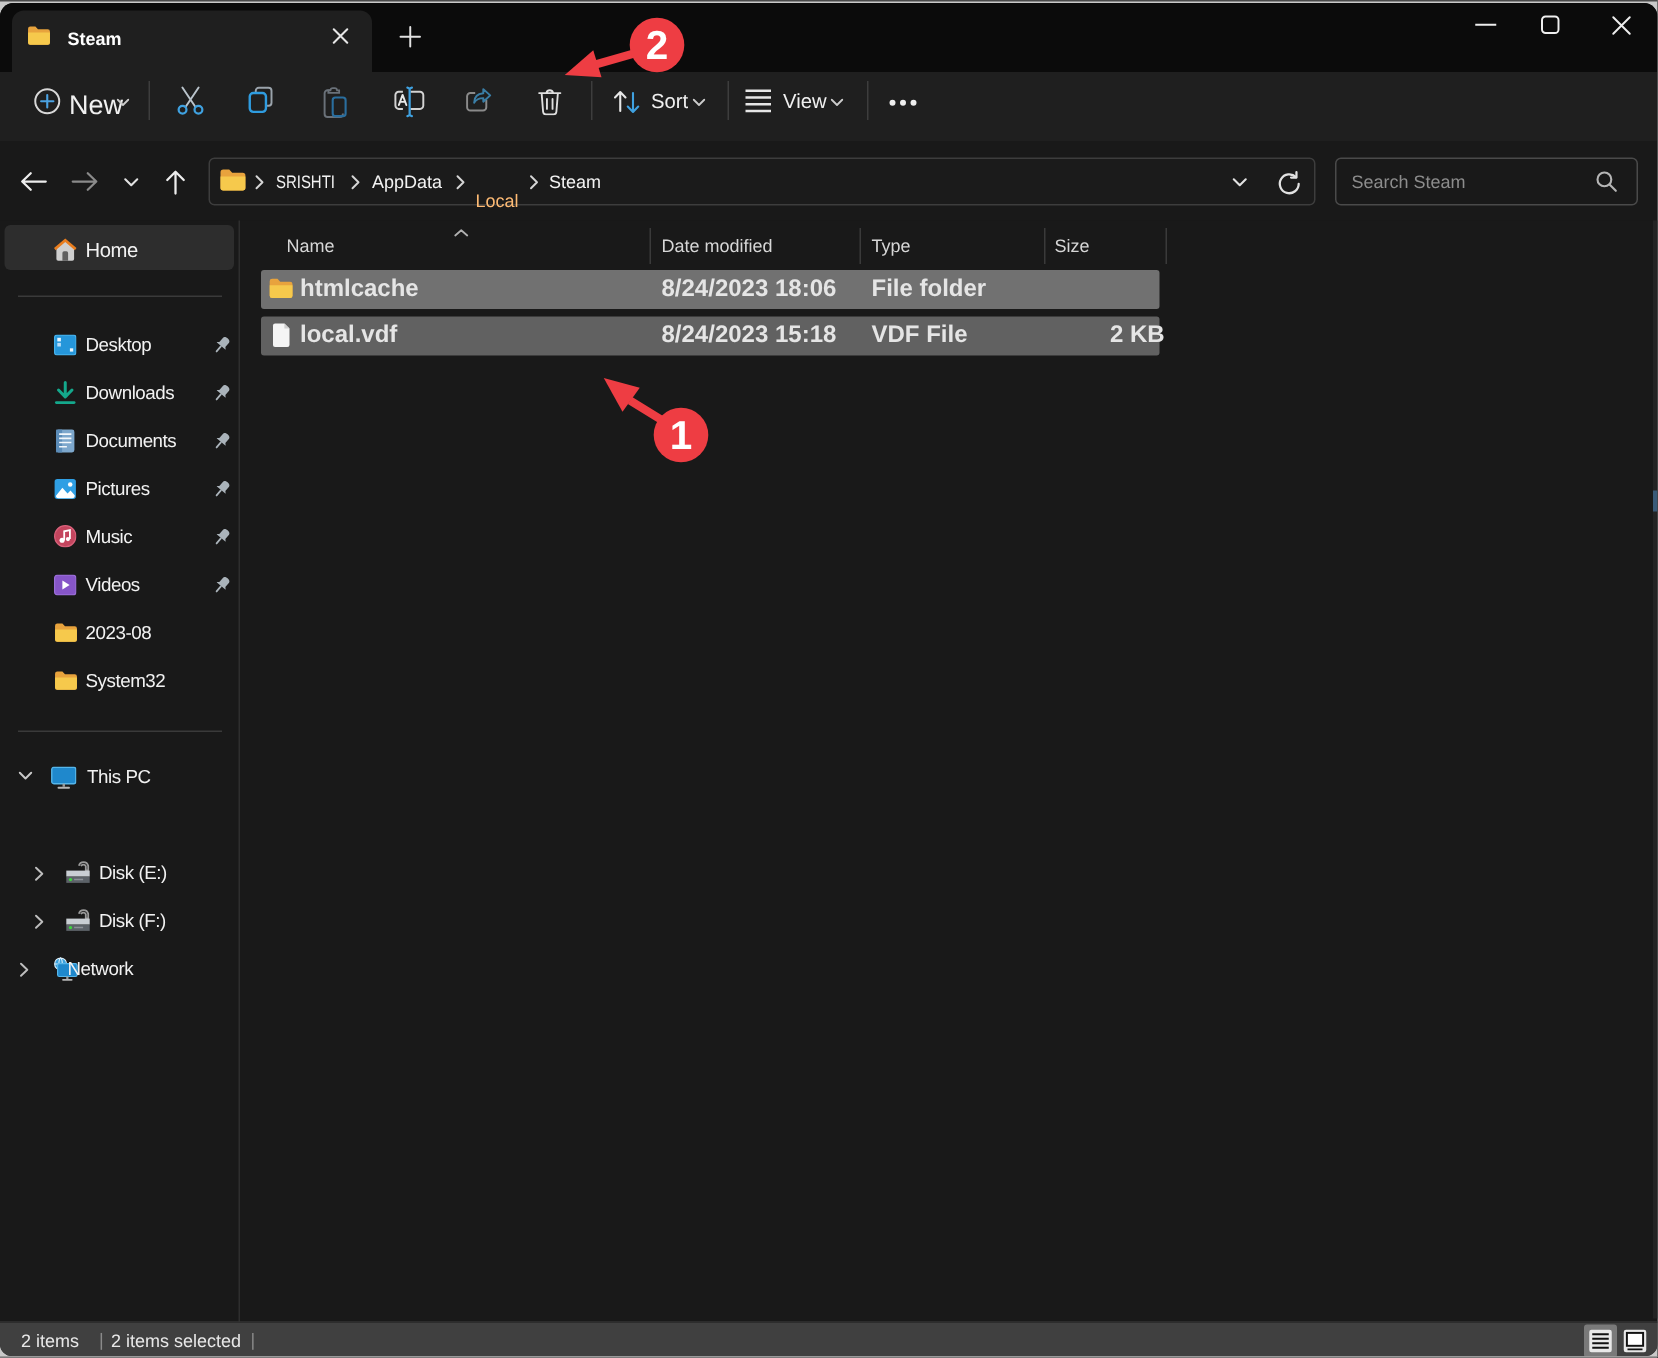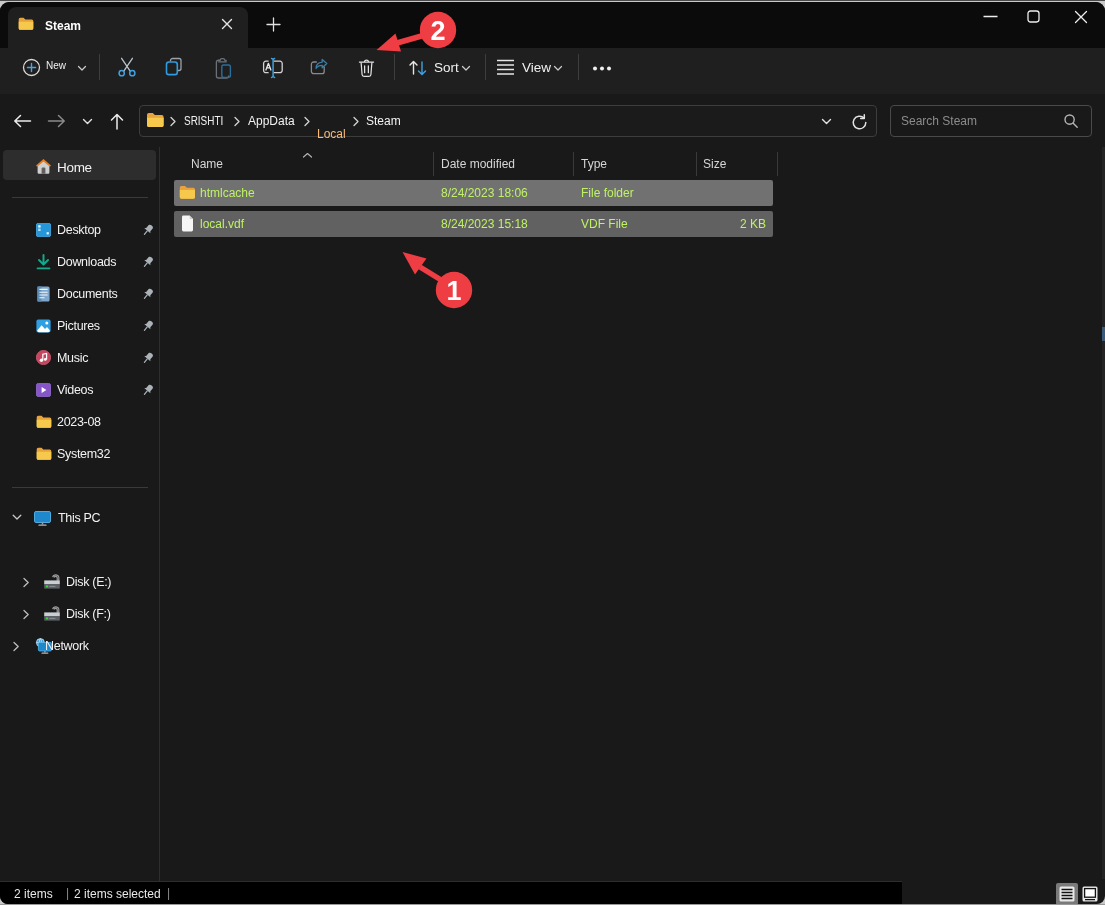--- a/index.html
+++ b/index.html
@@ -18,23 +18,23 @@
   #addr { position:absolute; left:0; top:92px; width:1105px; height:53px; background:#191919; }
   .box { position:absolute; top:11px; height:32px; border:1px solid #444444; border-radius:4px; background:#1b1b1b; }
   
   #main { position:absolute; left:0; top:145px; width:1105px; height:735px; background:#191919; }
   #sidebar { position:absolute; left:0; top:0; width:160px; height:735px; border-right:1px solid #2e2e2e; }
   .srow { position:absolute; left:0; width:192px; height:32px; }
   .slabel { position:absolute; left:57px; top:50%; transform:translateY(-50%); color:#f2f2f2; font-size:12.5px; letter-spacing:-0.3px; white-space:nowrap; }
   
   .hdrtxt { color:#d6d6d6; font-size:12px; white-space:nowrap; position:absolute; }
   .row { position:absolute; left:174px; width:599px; height:26px; border-radius:2px; }
-  .rowtxt { position:absolute; top:50%; transform:translateY(-50%); color:#bef264; font-size:12px; white-space:nowrap; }
-  
-  #status { position:absolute; left:0; top:879px; width:902px; height:24px; border-top:1px solid #2d2d2d; background:#000000; color:#e8e8e8; font-size:12px;padding-left:44px; }
+  .rowtxt { position:absolute; top:50%; transform:translateY(-50%); color:#e5e5e5; font-size:16px; white-space:nowrap;font-weight:bold; }
+  
+  #status { position:absolute; left:0; top:879px; width:1105px; height:24px; border-top:1px solid #2d2d2d; background:#404040; color:#e8e8e8; font-size:12px;padding-left:44px; }
 </style></head>
 <body>
 <div class="abs" style="left:0;top:0;width:1105px;height:1px;background:#4a4a4a;z-index:60"></div>
 <div class="abs" style="left:0;top:904px;width:1105px;height:1px;background:#9a9a9a;z-index:60"></div>
 <div id="win">
   <div id="titlebar"></div>
   <div id="tab">
     <svg class="abs" style="left:10px;top:10px" width="16" height="14" viewBox="0 0 16 14">
       <path d="M0.7 2.2 a1.5 1.5 0 0 1 1.5-1.5 h3.4 l1.7 1.8 h6.5 a1.5 1.5 0 0 1 1.5 1.5 v7.3 a1.5 1.5 0 0 1 -1.5 1.5 h-11.6 a1.5 1.5 0 0 1 -1.5-1.5 z" fill="#e8a33d"></path>
       <path d="M0.7 4.7 h14.6 v6.6 a1.5 1.5 0 0 1 -1.5 1.5 h-11.6 a1.5 1.5 0 0 1 -1.5-1.5 z" fill="#f6c94c"></path>
@@ -56,21 +56,21 @@
     </svg>
   <svg class="abs" style="left:1074px;top:8px" width="14" height="14" viewBox="0 0 14 14">
       <path d="M1.5 1.5 L12.5 12.5 M12.5 1.5 L1.5 12.5" stroke="#eeeeee" stroke-width="1.3" stroke-linecap="round"></path>
     </svg>
   <div id="toolbar">
 
     <svg class="abs" style="left:22px;top:9.5px" width="19" height="19" viewBox="0 0 19 19">
       <circle cx="9.5" cy="9.5" r="8" fill="none" stroke="#d8d8d8" stroke-width="1.3"></circle>
       <path d="M9.5 5.4 V13.6 M5.4 9.5 H13.6" stroke="#4ba3e3" stroke-width="1.4" stroke-linecap="round"></path>
     </svg>
-    <span class="abs txt" style="left:46px;top:12px;font-size:10px;color:#f0f0f0">New</span>
+    <span class="abs txt" style="left:46px;top:12px;font-size:18px;color:#f0f0f0">New</span>
     <svg class="abs" style="left:77px;top:16.5px" width="10" height="7" viewBox="0 0 10 7">
         <path d="M1.5 1.5 L5 5 L8.5 1.5" fill="none" stroke="#cccccc" stroke-width="1.2" stroke-linecap="round" stroke-linejoin="round"></path>
       </svg>
     <div class="tsep" style="left:99px"></div>
 
     <svg class="abs" style="left:117px;top:9px" width="20" height="21" viewBox="0 0 20 21">
       <path d="M4.6 1.3 L13.2 14.2 M15.4 1.3 L6.8 14.2" stroke="#b9c3cb" stroke-width="1.3" stroke-linecap="round"></path>
       <circle cx="4.7" cy="16.2" r="2.6" fill="none" stroke="#3fa1e0" stroke-width="1.5"></circle>
       <circle cx="15.3" cy="16.2" r="2.6" fill="none" stroke="#3fa1e0" stroke-width="1.5"></circle>
     </svg>

